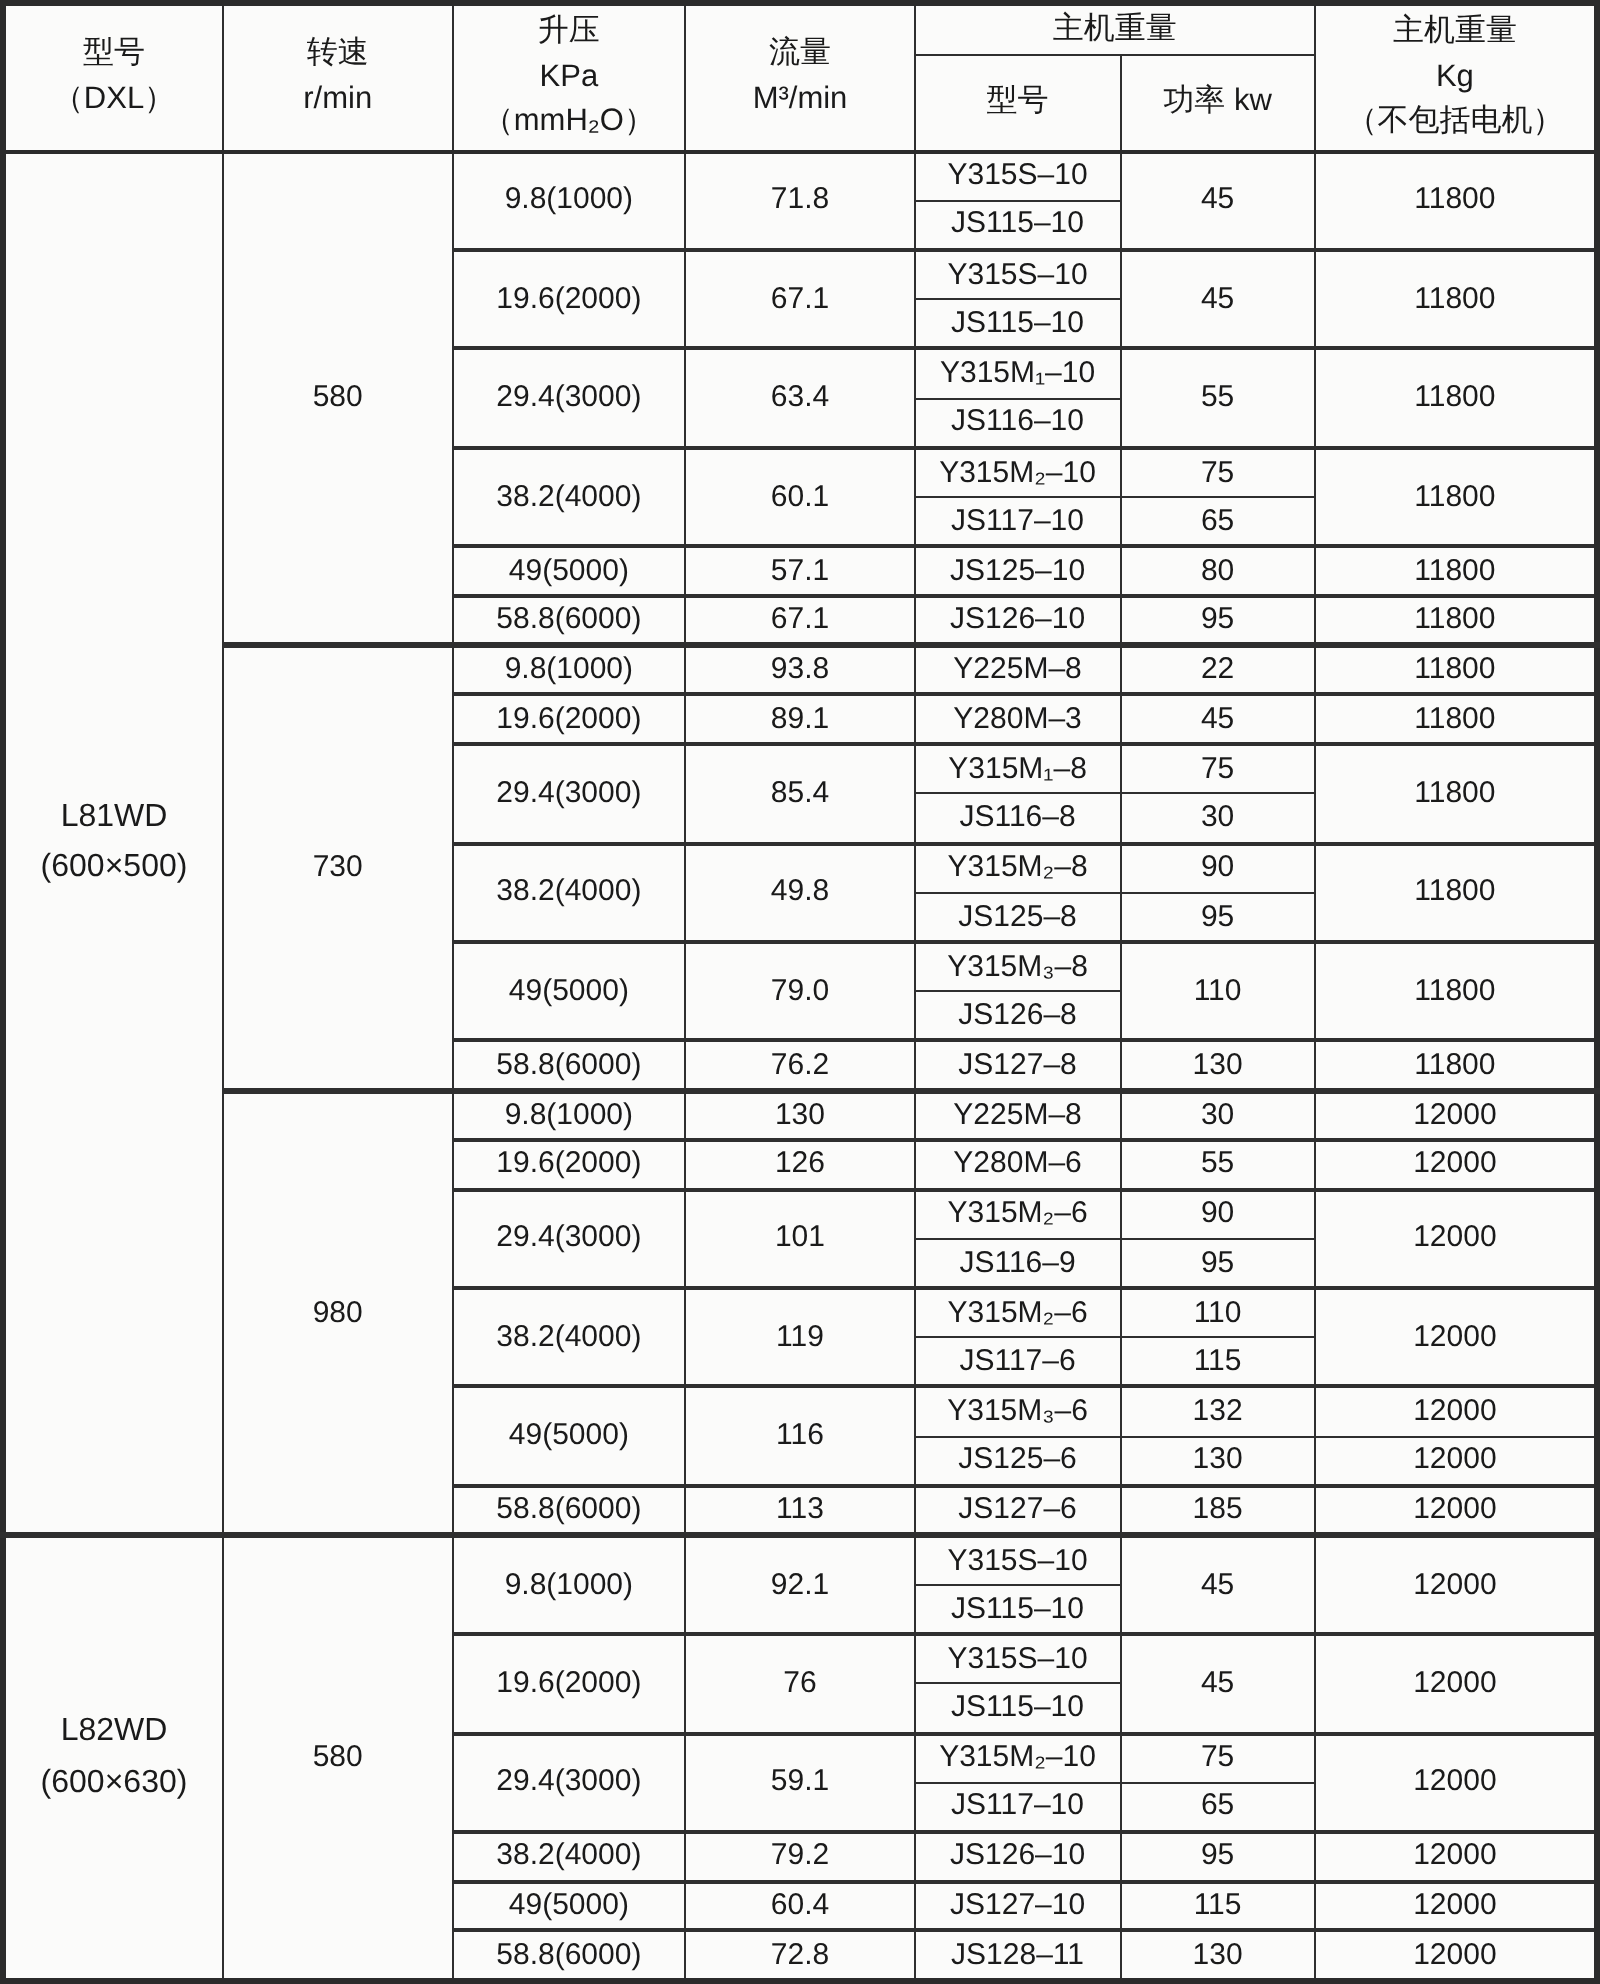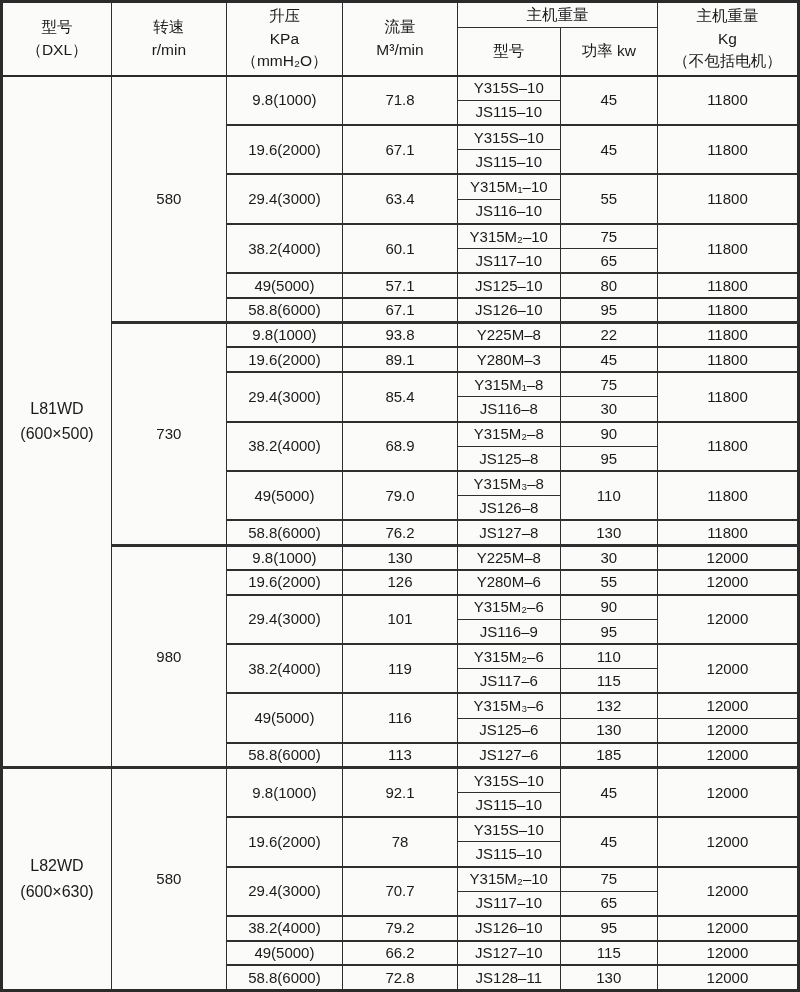--- a/index.html
+++ b/index.html
@@ -163,21 +163,21 @@
           <td>Y315M₁–8</td>
           <td>75</td>
           <td rowspan="2">11800</td>
         </tr>
         <tr>
           <td>JS116–8</td>
           <td>30</td>
         </tr>
         <tr class="row-g">
           <td rowspan="2">38.2(4000)</td>
-          <td rowspan="2">68.9</td>
+          <td rowspan="2">49.8</td>
           <td>Y315M₂–8</td>
           <td>90</td>
           <td rowspan="2">11800</td>
         </tr>
         <tr>
           <td>JS125–8</td>
           <td>95</td>
         </tr>
         <tr class="row-g">
           <td rowspan="2">49(5000)</td>
@@ -260,49 +260,49 @@
           <td rowspan="2">92.1</td>
           <td>Y315S–10</td>
           <td rowspan="2">45</td>
           <td rowspan="2">12000</td>
         </tr>
         <tr>
           <td>JS115–10</td>
         </tr>
         <tr class="row-g">
           <td rowspan="2">19.6(2000)</td>
-          <td rowspan="2">78</td>
+          <td rowspan="2">76</td>
           <td>Y315S–10</td>
           <td rowspan="2">45</td>
           <td rowspan="2">12000</td>
         </tr>
         <tr>
           <td>JS115–10</td>
         </tr>
         <tr class="row-g">
           <td rowspan="2">29.4(3000)</td>
-          <td rowspan="2">70.7</td>
+          <td rowspan="2">59.1</td>
           <td>Y315M₂–10</td>
           <td>75</td>
           <td rowspan="2">12000</td>
         </tr>
         <tr>
           <td>JS117–10</td>
           <td>65</td>
         </tr>
         <tr class="row-g">
           <td>38.2(4000)</td>
           <td>79.2</td>
           <td>JS126–10</td>
           <td>95</td>
           <td>12000</td>
         </tr>
         <tr class="row-g">
           <td>49(5000)</td>
-          <td>66.2</td>
+          <td>60.4</td>
           <td>JS127–10</td>
           <td>115</td>
           <td>12000</td>
         </tr>
         <tr class="row-g">
           <td>58.8(6000)</td>
           <td>72.8</td>
           <td>JS128–11</td>
           <td>130</td>
           <td>12000</td>

